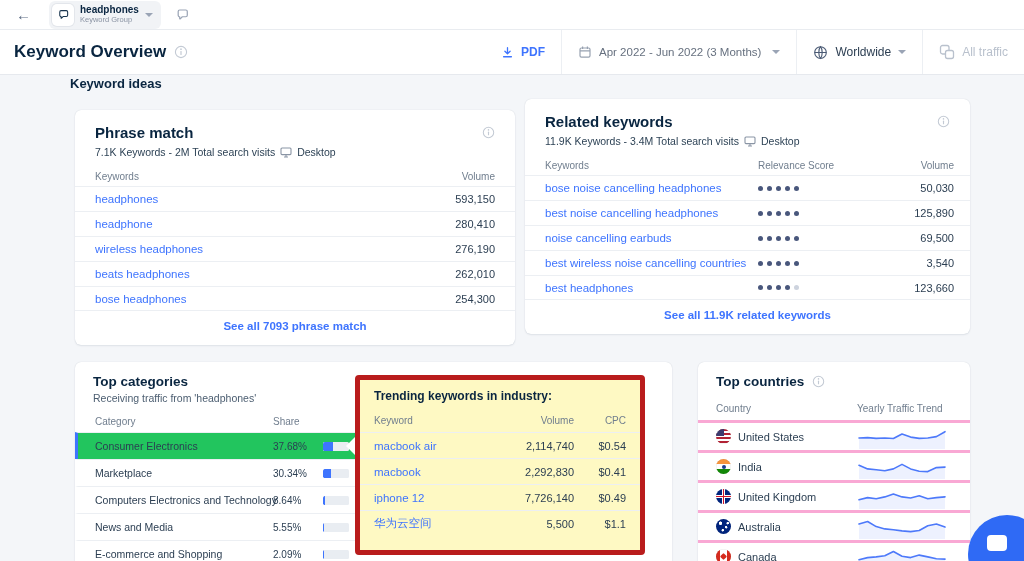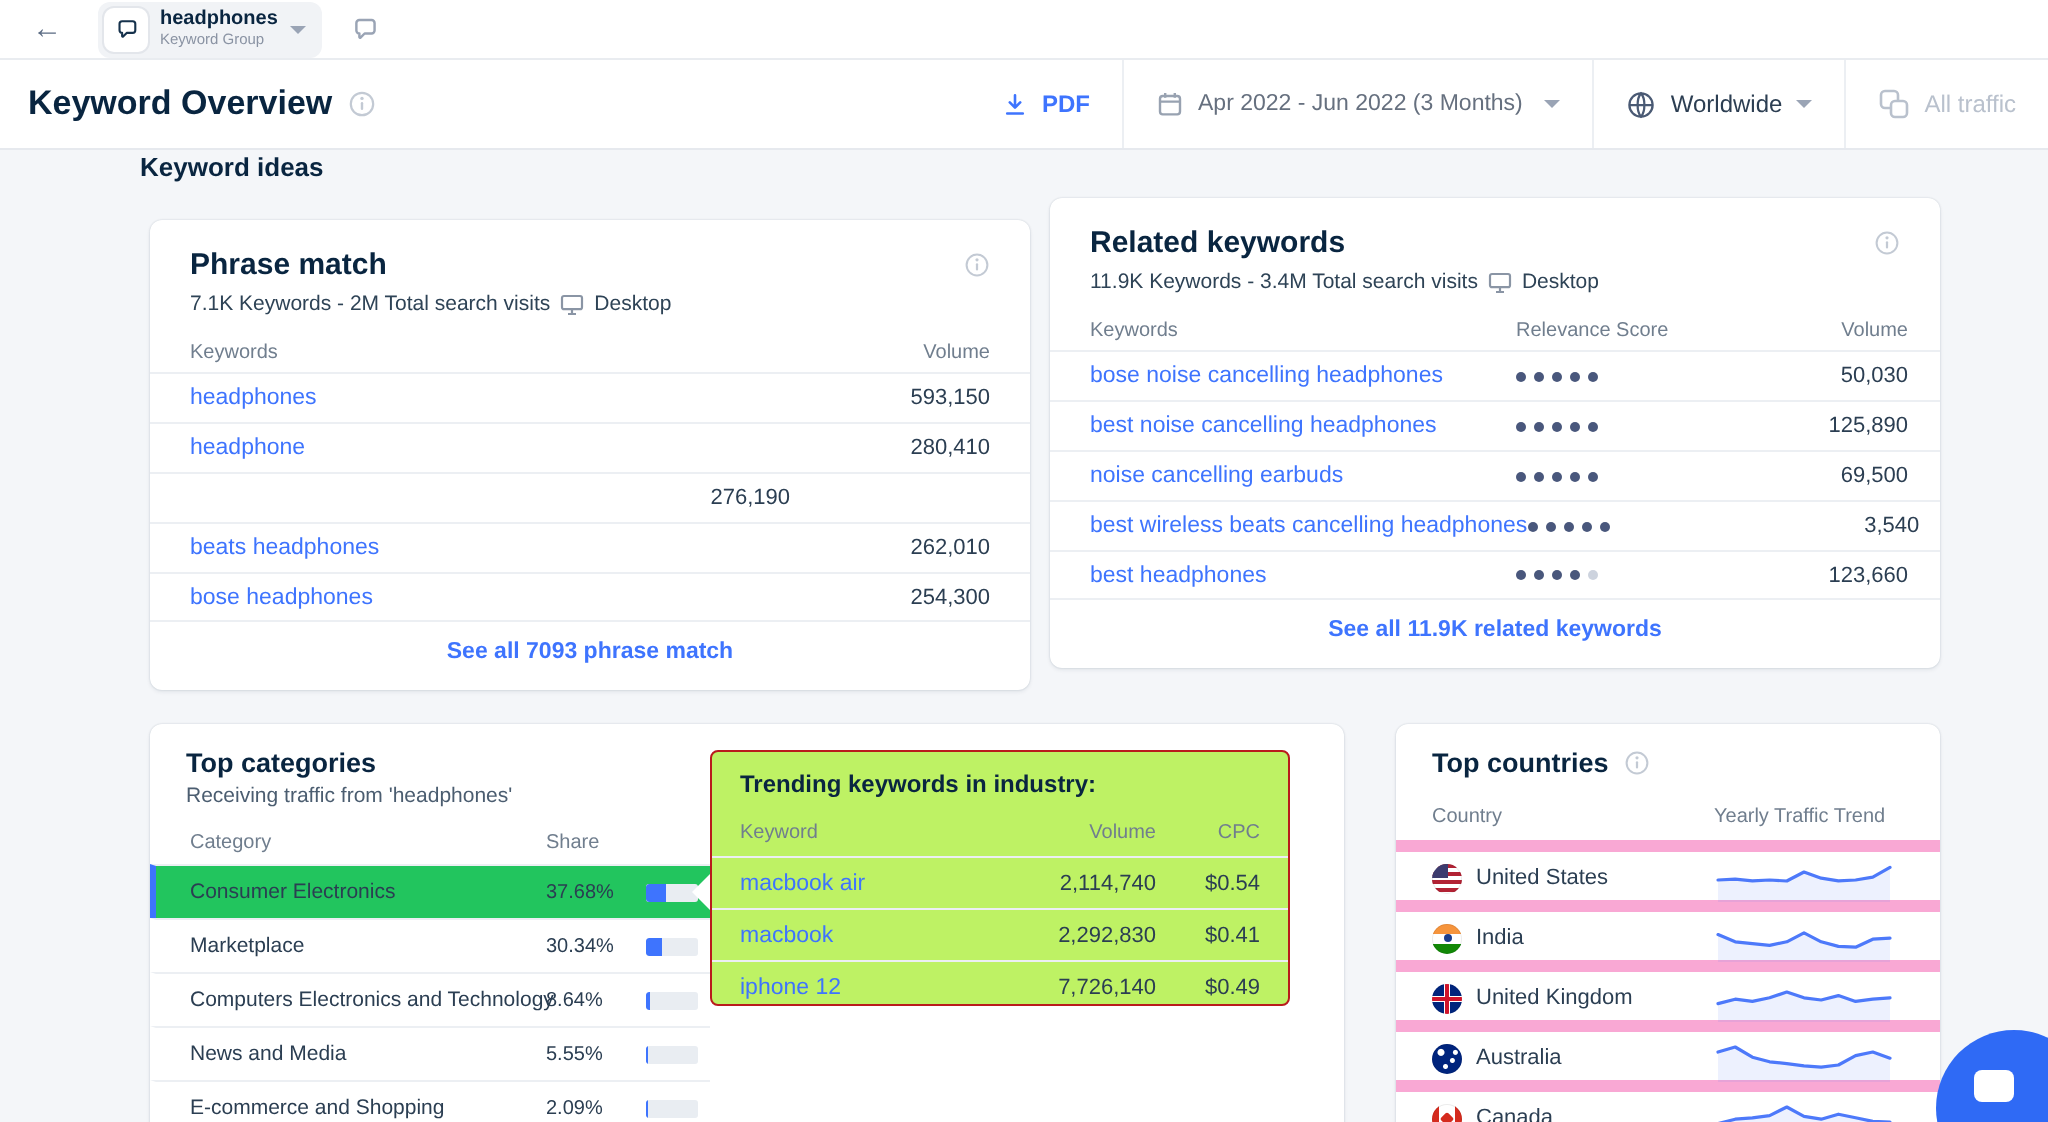--- a/index.html
+++ b/index.html
@@ -95,30 +95,30 @@
   .cat-share { font-size:10px; color:#2b3e52; }
   .bar-track { width:26px; height:9px; background:#e9edf2; border-radius:1.5px; overflow:hidden; display:inline-block; }
   .bar-fill { display:block; height:100%; background:#3e74fe; border-radius:1.5px 0 0 1.5px; }
   .cat-row.hl { background:#22c55e; border-left:3px solid #3e74fe; }
   .cat-row.hl::after {
     content:''; position:absolute; right:0; top:50%; transform:translateY(-50%);
     border:9px solid transparent; border-right:9px solid #fff;
   }
   
   .trending {
-    position:absolute; left:280px; top:13px; width:290px; height:128px;
-    background:#bef264; border:1px solid #b91c1c; border-radius:4px; overflow:hidden;
+    position:absolute; left:280px; top:13px; width:290px; height:180px;
+    background:#fef9c3; border:5px solid #b91c1c; border-radius:4px; overflow:hidden;
   }
   .tr-title { padding:9px 0 0 14px; font-size:12px; font-weight:bold; color:#092540; }
   .t-row { display:grid; grid-template-columns:1fr 92px 52px; align-items:center; height:26px; padding:0 14px; border-top:1px solid #eceff3; }
   .t-head { height:24px; border-top:none; margin-top:5px; }
   .cpc { font-size:11px; color:#2b3e52; text-align:right; }
   
   .cty-head { display:grid; grid-template-columns:1fr 95px; padding:14px 18px 6px 18px; }
-  .cty-row { display:grid; grid-template-columns:1fr 95px; align-items:center; height:30px; padding:0 18px; border-top:6px solid #f9a8d4; }
+  .cty-row { display:grid; grid-template-columns:1fr 95px; align-items:center; height:30px; padding:0 18px; border-top:3px solid #f9a8d4; }
   .cty-cell { display:flex; align-items:center; gap:7px; }
   .cty-name { font-size:11px; color:#2b3e52; }
   .flag { position:relative; width:15px; height:15px; border-radius:50%; overflow:hidden; flex:0 0 15px; box-shadow:inset 0 0 0 .5px rgba(0,0,0,.08); }
   .flag.us { background:repeating-linear-gradient(180deg,#b22234 0 2px,#fff 2px 4px); }
   .flag.us::after { content:''; position:absolute; left:0; top:0; width:55%; height:47%; background:#3c3b6e; }
   .flag.in { background:linear-gradient(180deg,#f6943c 0 34%,#fff 34% 66%,#128807 66%); }
   .flag.in::after { content:''; position:absolute; left:50%; top:50%; width:4px; height:4px; margin:-2px 0 0 -2px; border-radius:50%; background:#1b3c8c; }
   .flag.gb { background:
       linear-gradient(0deg, transparent 40%, #fff 40% 60%, transparent 60%),
       linear-gradient(90deg, transparent 40%, #fff 40% 60%, transparent 60%), #00247d; }
@@ -236,20 +236,21 @@
         </div>
         <div class="p-row">
           <a class="kw-link">headphones</a>
           <span class="vol">593,150</span>
         </div>
         <div class="p-row">
           <a class="kw-link">headphone</a>
           <span class="vol">280,410</span>
         </div>
         <div class="p-row">
+          <a class="kw-link">wireless headphones</a>
           <span class="vol">276,190</span>
         </div>
         <div class="p-row">
           <a class="kw-link">beats headphones</a>
           <span class="vol">262,010</span>
         </div>
         <div class="p-row">
           <a class="kw-link">bose headphones</a>
           <span class="vol">254,300</span>
         </div>
@@ -307,21 +308,21 @@
           <span class="dots">
               <span class="dot on"></span>
               <span class="dot on"></span>
               <span class="dot on"></span>
               <span class="dot on"></span>
               <span class="dot on"></span>
             </span>
           <span class="vol">69,500</span>
         </div>
         <div class="r-row">
-          <a class="kw-link">best wireless beats cancelling headphones</a>
+          <a class="kw-link">best wireless noise cancelling countries</a>
           <span class="dots">
               <span class="dot on"></span>
               <span class="dot on"></span>
               <span class="dot on"></span>
               <span class="dot on"></span>
               <span class="dot on"></span>
             </span>
           <span class="vol">3,540</span>
         </div>
         <div class="r-row">

